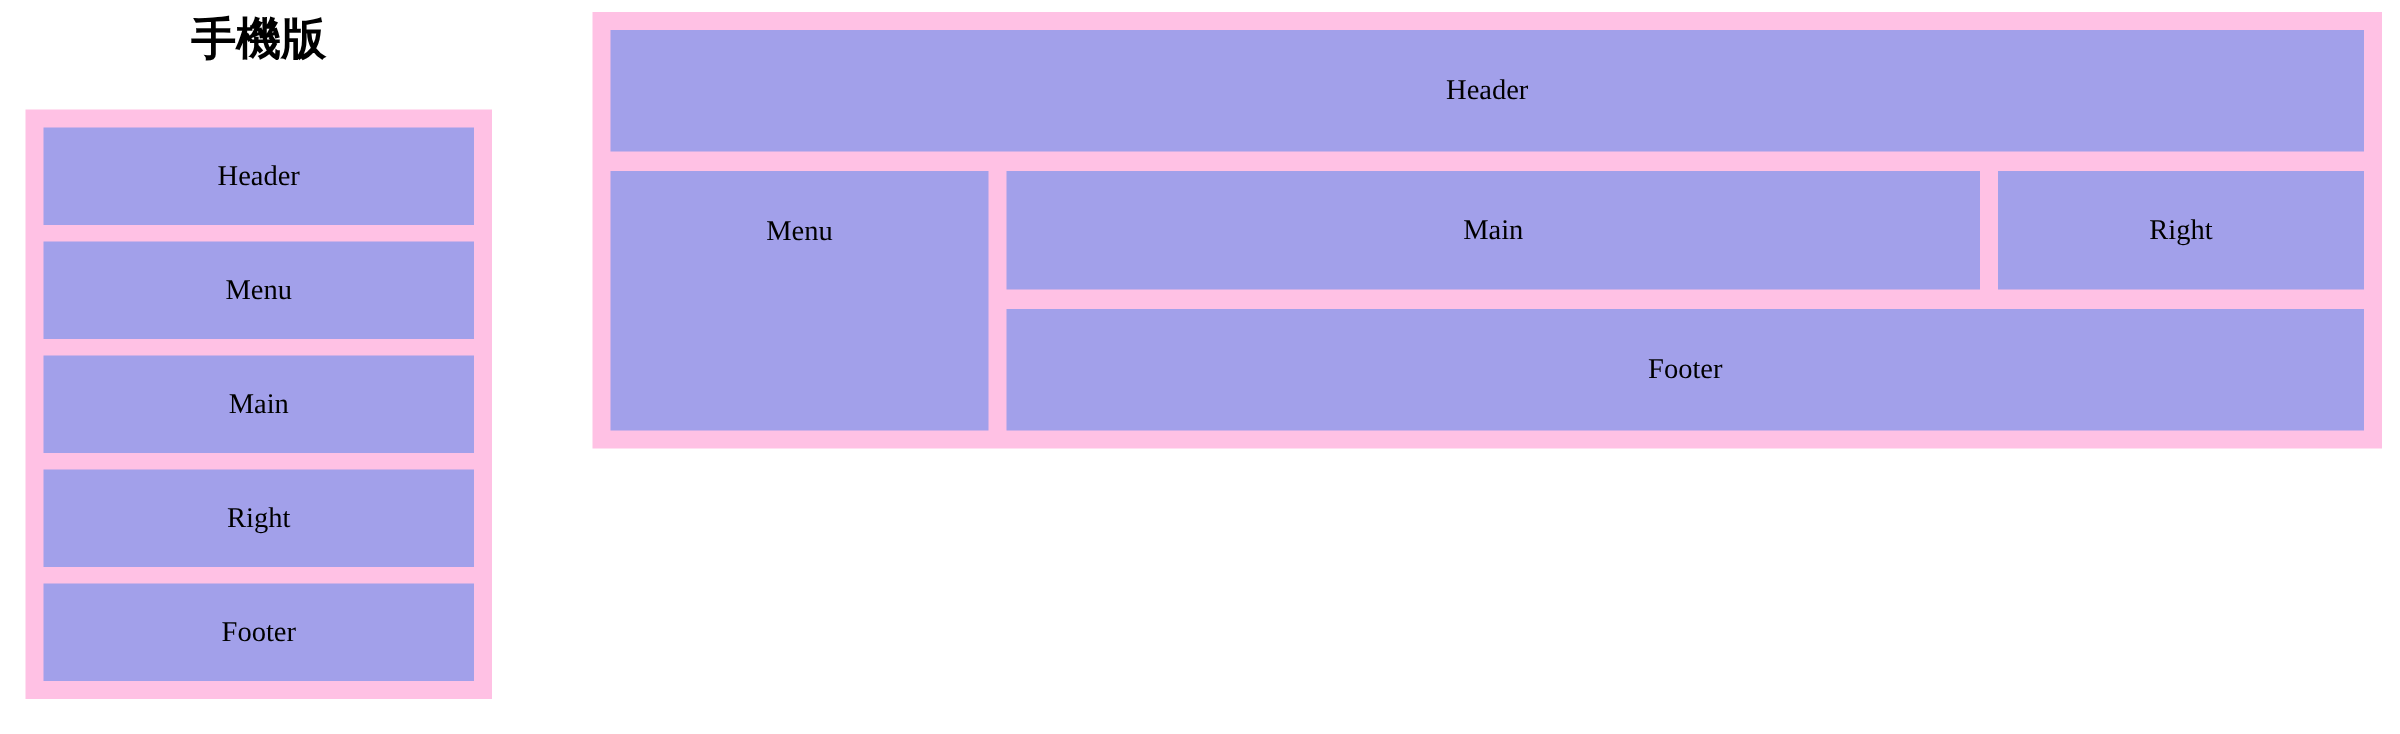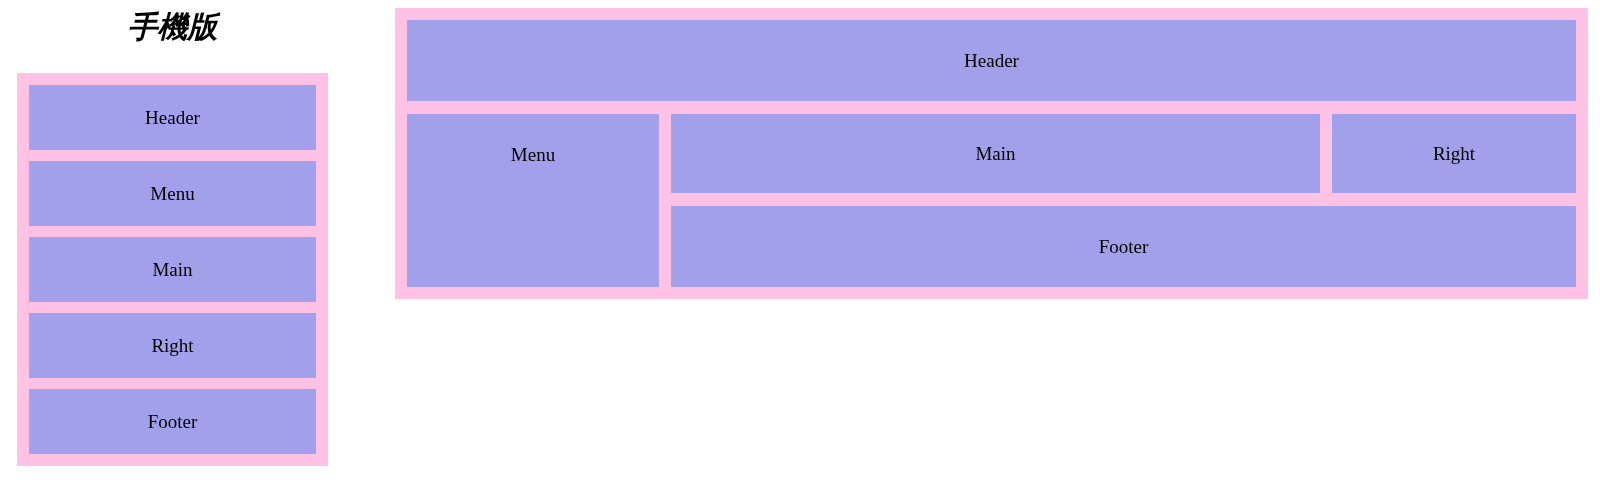--- a/index.html
+++ b/index.html
@@ -25,21 +25,20 @@
   }
   .panel { display: block; }
   .panel-title {
     font-family: "DejaVu Sans", sans-serif;
     font-weight: bold;
     font-size: 30px;
     line-height: 38px;
     color: var(--label);
     text-align: center;
     margin: 0 0 27px 0;
-    font-style: italic;
   }
   .container {
     background: var(--pink);
     padding: 12px;
   }
   .box {
     background: var(--purple);
     color: var(--label);
     font-size: 19px;
     display: flex;

